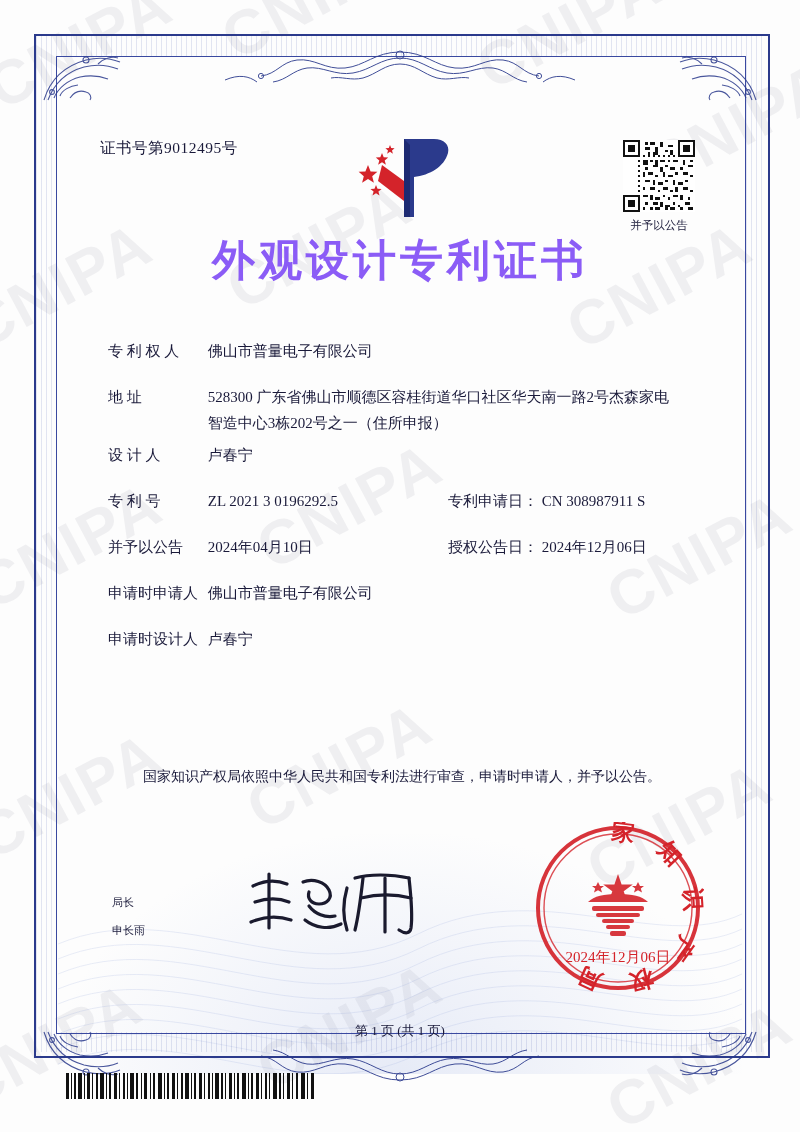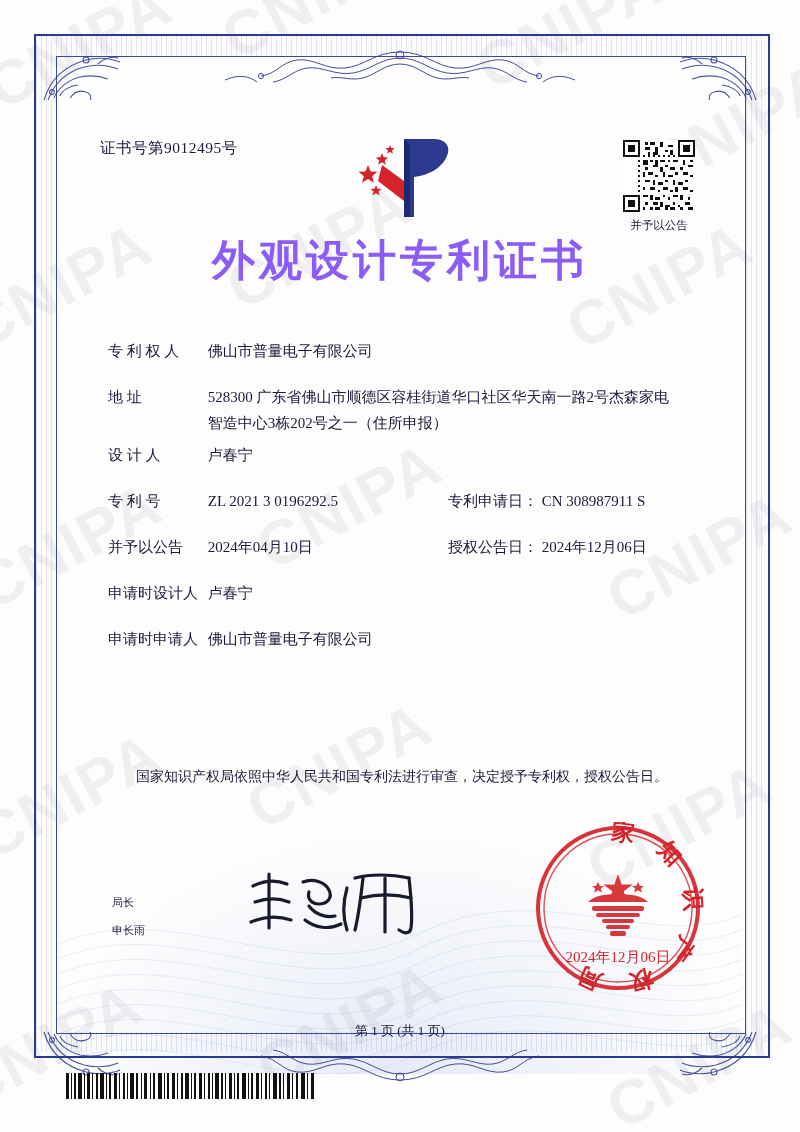--- a/index.html
+++ b/index.html
@@ -555,33 +555,33 @@
       <div class="row row-gap-2 two-col">
         <span class="lab">并予以公告</span>
         <span class="val">2024年04月10日</span>
         <span class="col-right">
           <span class="lab2">授权公告日：</span>
           <span>2024年12月06日</span>
         </span>
       </div>
 
       <div class="row row-gap-2">
+        <span class="lab">申请时申请人</span>
+        <span class="val">佛山市普量电子有限公司</span>
+      </div>
+
+      <div class="row row-gap-2">
         <span class="lab">申请时设计人</span>
         <span class="val">卢春宁</span>
       </div>
 
-      <div class="row row-gap-2">
-        <span class="lab">申请时申请人</span>
-        <span class="val">佛山市普量电子有限公司</span>
-      </div>
-
     </div>
 
     <div class="statement">
-      <p>国家知识产权局依照中华人民共和国专利法进行审查，决定授予专利权，授权公告日。</p>
+      <p>国家知识产权局依照中华人民共和国专利法进行审查，申请时申请人，并予以公告。</p>
     </div>
 
     <div class="sign-block">
       <div>局长</div>
       <div>申长雨</div>
     </div>
 
     <div class="signature">
       <svg viewBox="0 0 200 80">
         <g fill="none" stroke="#1a1a2e" stroke-width="3.2" stroke-linecap="round" stroke-linejoin="round">

